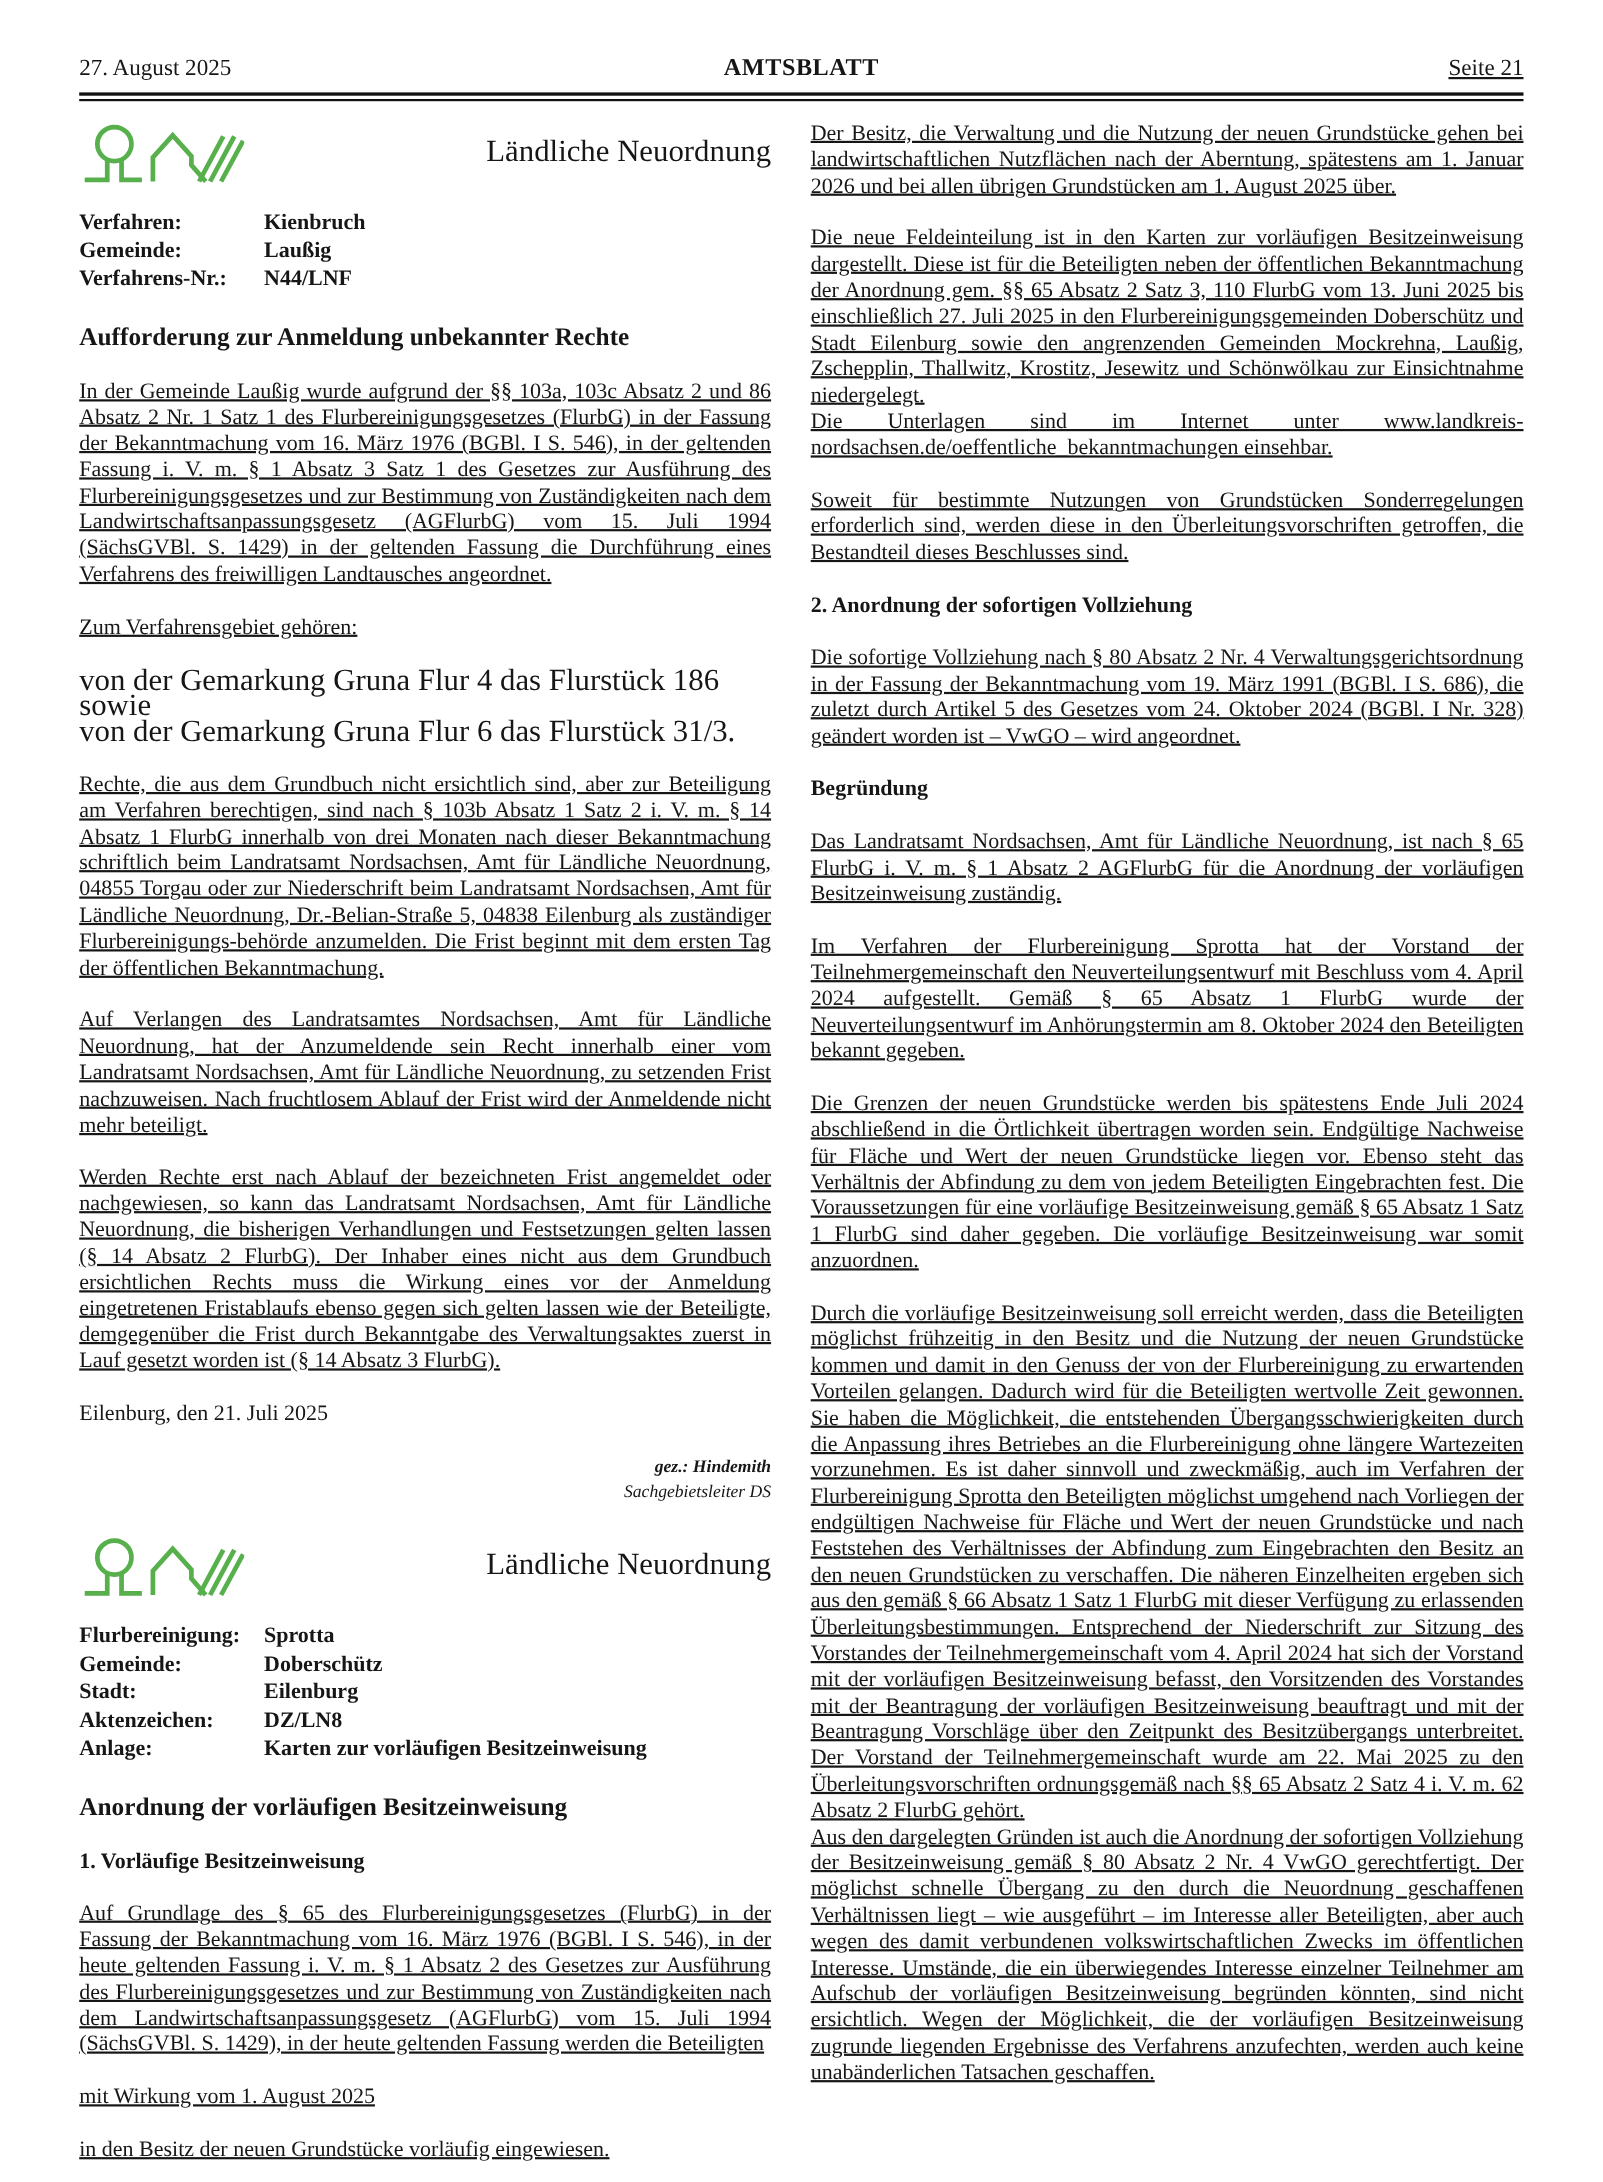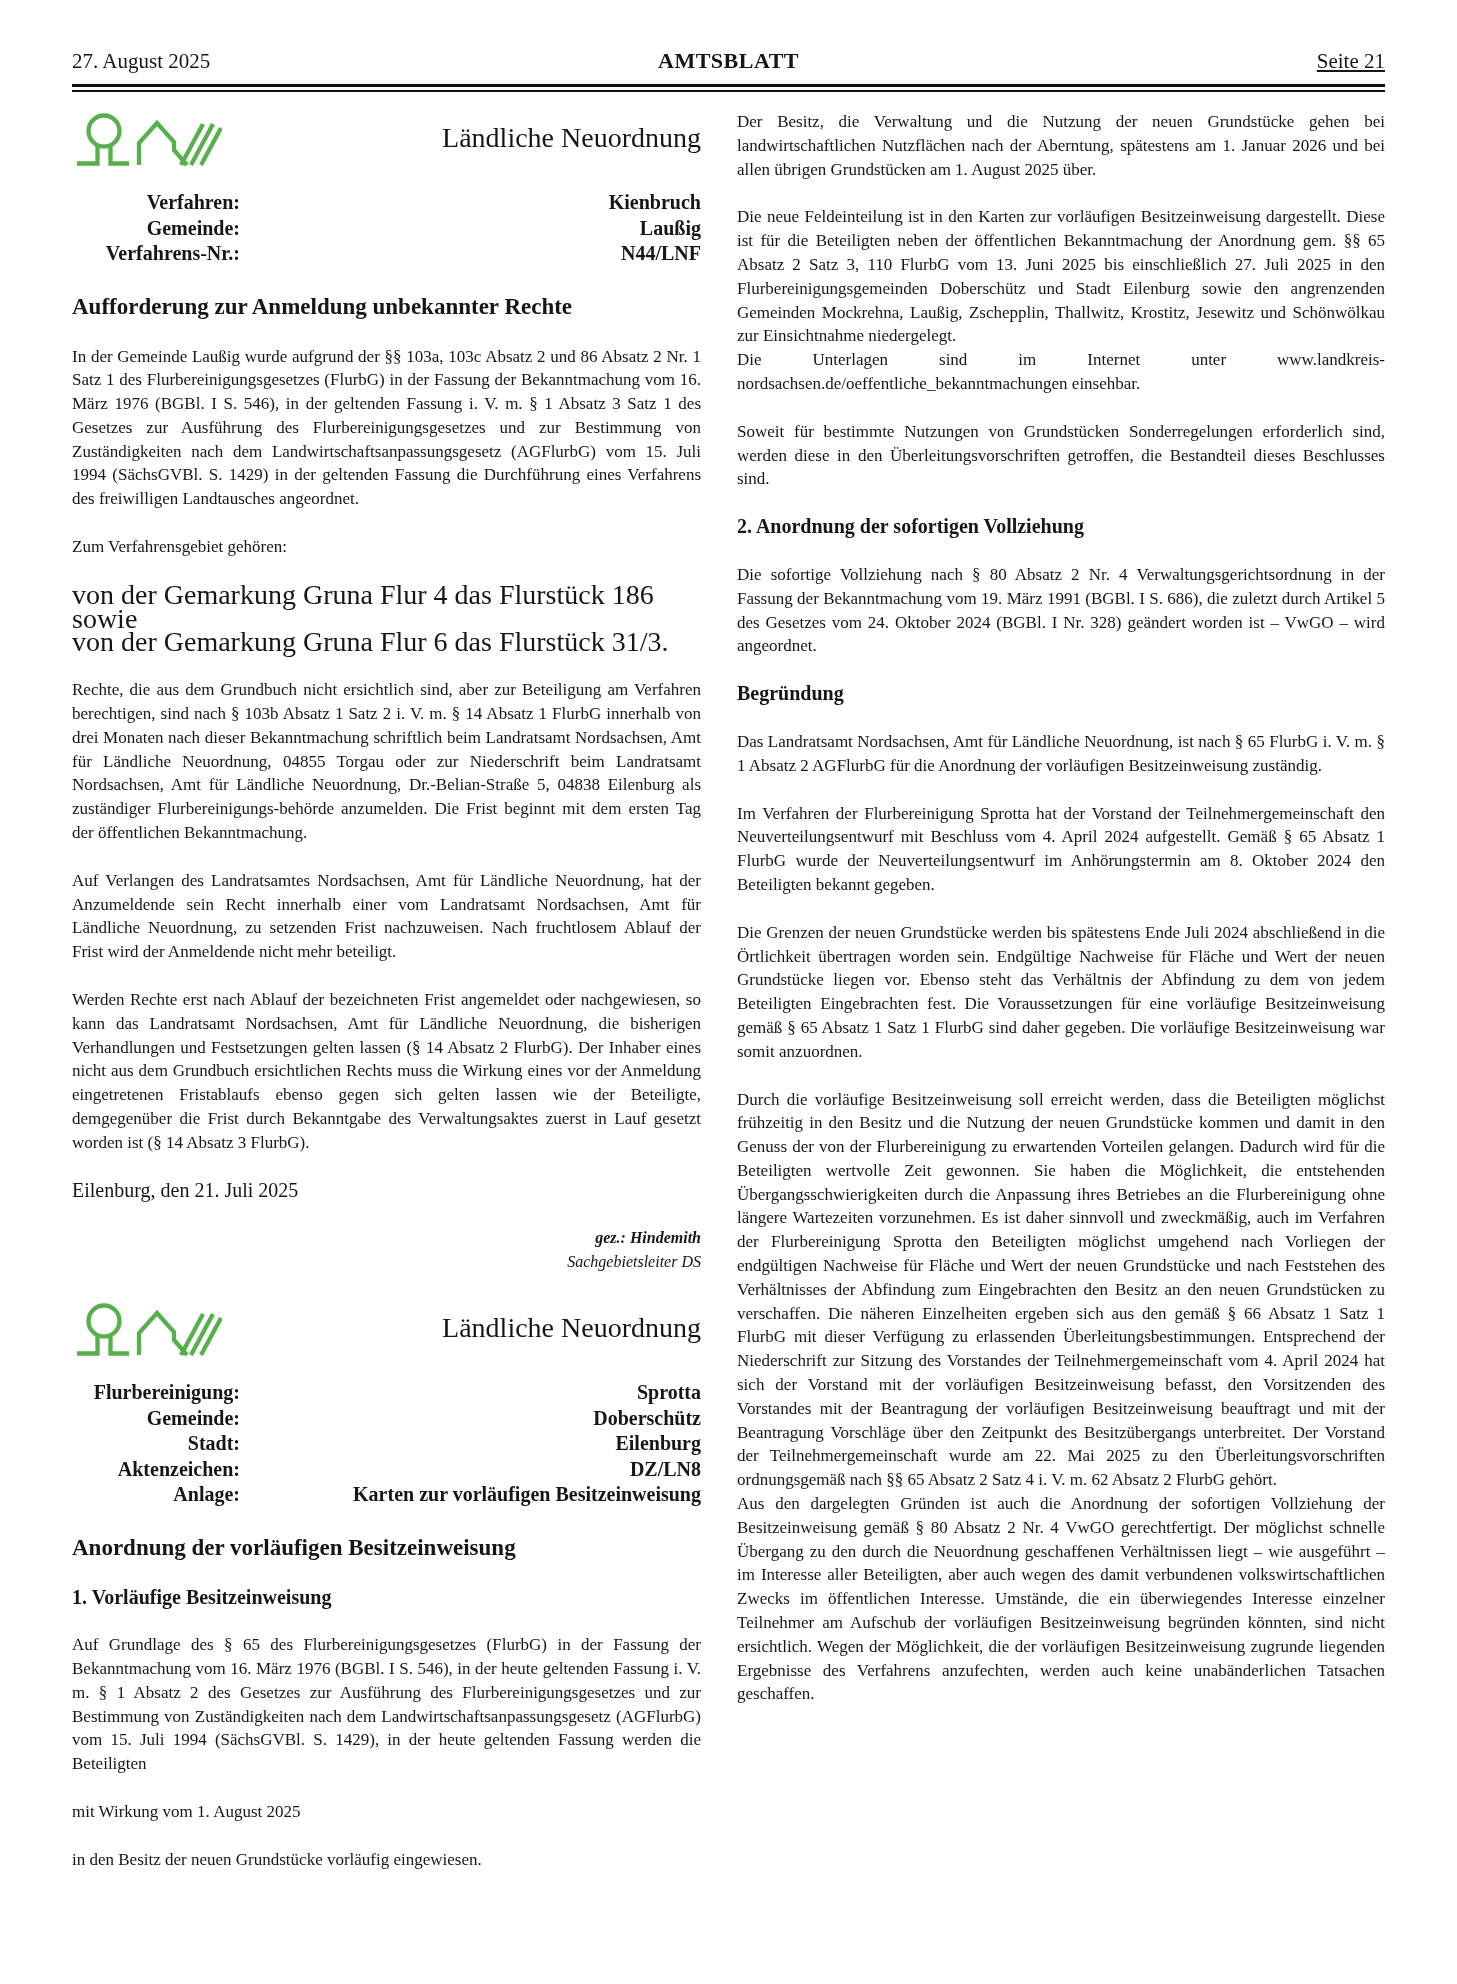--- a/index.html
+++ b/index.html
@@ -22,31 +22,31 @@
   .cols { display:flex; gap:36px; margin-top:18px; }
   .col-left { width:629px; flex:none; }
   .col-right { flex:1; min-width:0; }
 
   
   .notice-head { position:relative; height:66px; }
   .notice-head .logo { position:absolute; left:0; top:2px; }
   .brand-title { text-align:right; font-size:28px; font-weight:normal; padding-top:12px; }
 
   
-  .meta { margin-top:14px;text-align:right; }
+  .meta { margin-top:14px; }
   .meta-row { display:flex; font-weight:bold; font-size:20px; line-height:25.5px; }
   .meta-label { width:168px; flex:none; }
   .meta-value { flex:1; }
 
   
   .center-head { text-align:left; font-weight:bold; font-size:23px; margin:27px 0 25px 0; }
   .sub-head { font-weight:bold; font-size:20px; line-height:23.8px; margin:0 0 24px 0; }
 
   
-  .par { font-size:17px; line-height:23.8px; text-align:justify; margin:0 0 24px 0; }
+  .par { font-size:20px; line-height:23.8px; text-align:justify; margin:0 0 24px 0;text-decoration:underline; }
   .par.nogap { margin-bottom:0; }
   .line { font-size:28px; line-height:23.8px; margin:0; }
   .block-gap { height:24px; }
 
   
   .place-date { font-size:20px; line-height:23.8px; margin:0 0 24px 0; }
   .signature { text-align:right; margin:24px 0 26px 0; font-size:16px; line-height:23.8px; }
   .sig-name { font-weight:bold; font-style:italic; }
   .sig-role { font-style:italic; }
 

